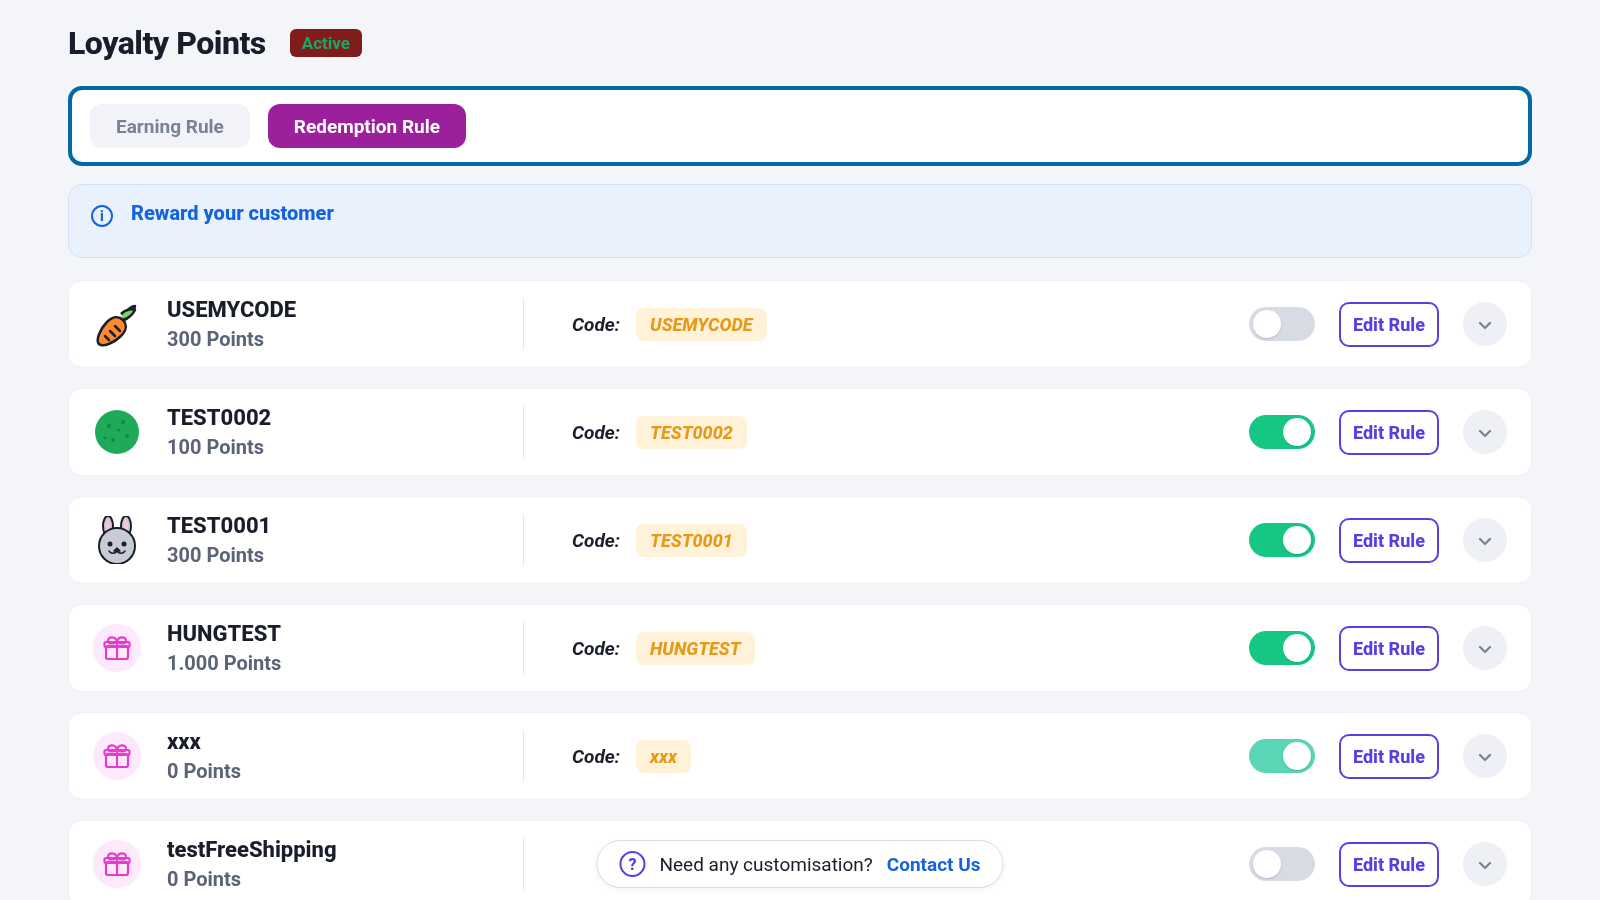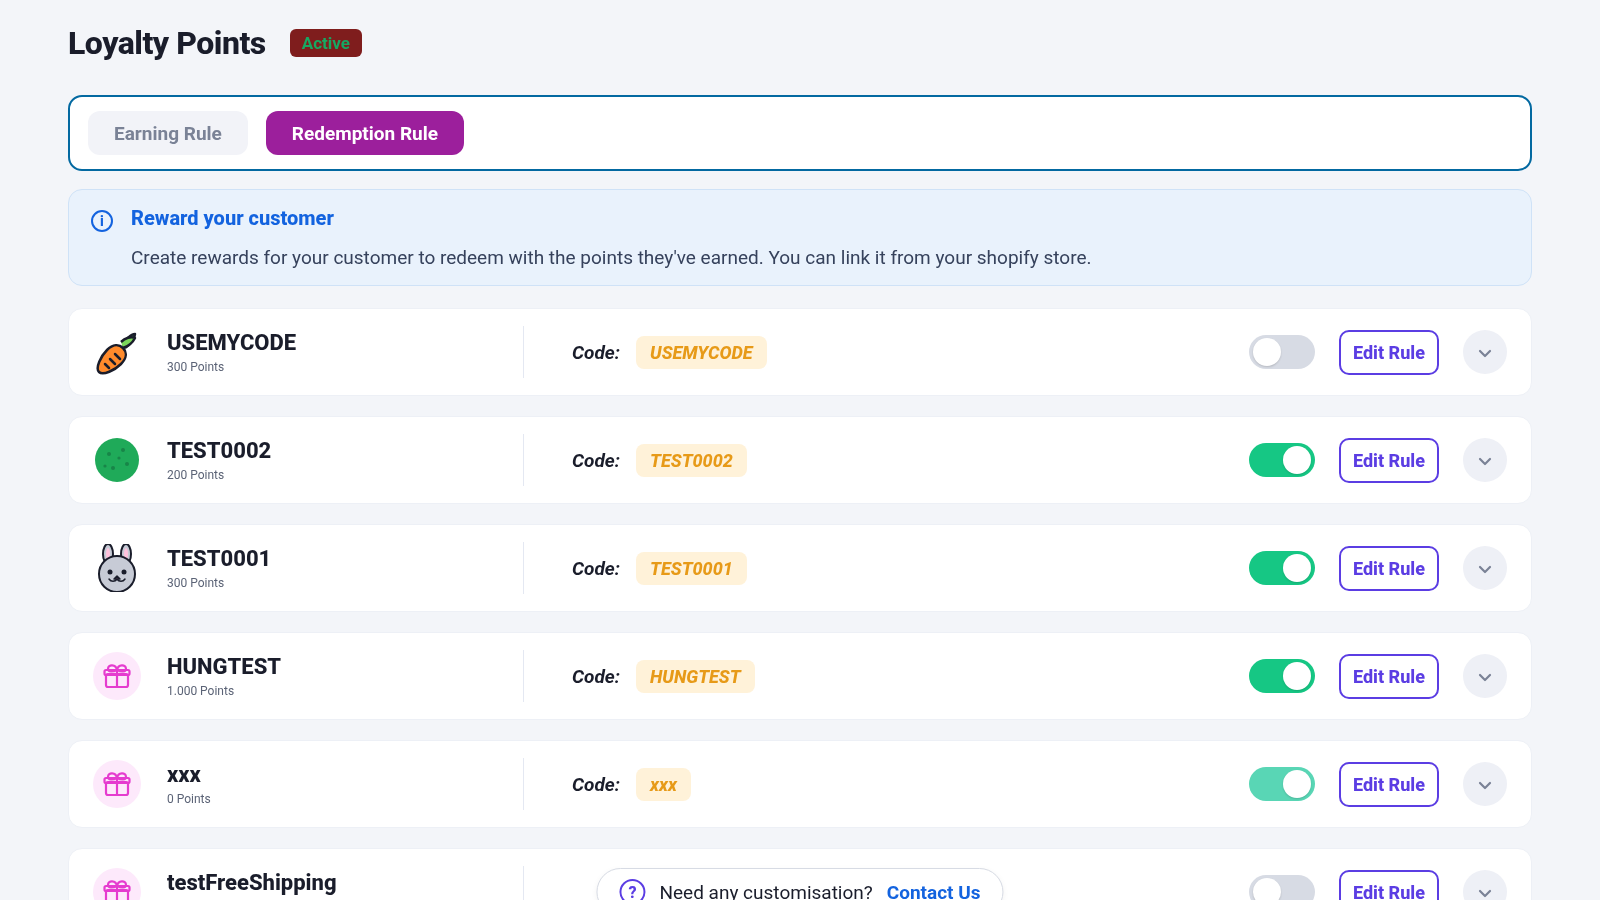--- a/index.html
+++ b/index.html
@@ -14,37 +14,37 @@
     --orange:#e79a18;
     --orange-bg:#fff2d9;
     --blue:#1363df;
     --card:#ffffff;
     --info-bg:#e9f2fc;
     --info-border:#cfe2f7;
   }
   *{box-sizing:border-box;font-family:-apple-system,BlinkMacSystemFont,"Segoe UI",Roboto,Helvetica,Arial,sans-serif;}
   body{margin:0;background:var(--bg);color:var(--text);}
   .wrap{width:1600px;height:900px;padding:24px 68px 0 68px;display:flex;flex-direction:column;}
-  .head{display:flex;align-items:center;gap:24px;margin-bottom:33px;}
+  .head{display:flex;align-items:center;gap:24px;margin-bottom:24px;}
   .title{font-size:32px;font-weight:800;letter-spacing:-0.5px;}
   .badge{background:#7f1d1d;color:#17a862;font-weight:700;font-size:17px;padding:4px 12px;border-radius:6px;}
-  .tabs-card{background:var(--card);border:2px solid #0369a1;border-radius:14px;padding:14px 18px;}
+  .tabs-card{background:var(--card);border:4px solid #0369a1;border-radius:14px;padding:14px 18px;}
   .tab{display:inline-flex;align-items:center;justify-content:center;height:44px;padding:0 26px;font-size:19px;font-weight:700;border-radius:12px;cursor:pointer;}
   .tab.inactive{background:#f2f3f8;color:#7a8296;margin-right:14px;}
   .tab.active{background:var(--purple);color:#fff;}
   .info{margin-top:18px;background:var(--info-bg);border:1px solid var(--info-border);border-radius:14px;padding:16px 22px;display:flex;gap:18px;align-items:flex-start;}
   .info-icon{width:22px;height:22px;border:2px solid var(--blue);border-radius:50%;color:var(--blue);display:flex;align-items:center;justify-content:center;font-size:14px;font-weight:800;margin-top:4px;flex:none;}
   .info-title{color:var(--blue);font-weight:800;font-size:20px;margin-bottom:16px;}
   .info-text{color:#36425c;font-size:19px;}
   .list{margin-top:22px;display:flex;flex-direction:column;gap:20px;flex:1;overflow:hidden;}
   .row{background:var(--card);border:1px solid #edf0f6;border-radius:14px;padding:18px 24px;display:flex;align-items:center;min-height:88px;}
   .icn{width:48px;height:48px;border-radius:50%;display:flex;align-items:center;justify-content:center;margin-right:26px;flex:none;}
   .left{display:flex;align-items:center;width:430px;flex:none;}
   .name{font-size:22px;font-weight:800;line-height:1.15;}
-  .pts{font-size:12px;color:var(--muted);font-weight:400;margin-top:4px;}
+  .pts{font-size:20px;color:var(--muted);font-weight:700;margin-top:4px;}
   .sep{width:1px;height:52px;background:#e4e8f2;margin:0 48px 0 0;}
   .codewrap{display:flex;align-items:center;gap:16px;font-style:italic;}
   .codelbl{font-size:19px;font-weight:700;}
   .codeval{background:var(--orange-bg);color:var(--orange);font-weight:800;font-size:18px;padding:6px 14px;border-radius:8px;}
   .spacer{flex:1;}
   .actions{display:flex;align-items:center;gap:24px;}
   .toggle{position:relative;width:66px;height:34px;border-radius:20px;cursor:pointer;}
   .toggle .knob{position:absolute;top:3px;width:28px;height:28px;background:#fff;border-radius:50%;box-shadow:0 1px 2px rgba(0,0,0,.15);}
   .toggle.off{background:var(--grey);} .toggle.off .knob{left:4px;}
   .toggle.on-green{background:var(--green);} .toggle.on-green .knob{right:4px;}
@@ -69,21 +69,20 @@
 
   <div class="tabs-card">
     <div class="tab inactive">Earning Rule</div>
     <div class="tab active">Redemption Rule</div>
   </div>
 
   <div class="info">
     <div class="info-icon">i</div>
     <div>
       <div class="info-title">Reward your customer</div>
-      <div class="info-text">Create rewards for your customer to redeem with the points they've earned. You can link it from your shopify store.</div>
     </div>
   </div>
 
   <div class="list" id="list">
       <div class="row pill-host">
     <div class="left">
       <div class="icn">
             <svg width="48" height="48" viewBox="0 0 48 48">
       <path d="M30 18c2-6 8-12 12-12 0 4-4 10-10 14" fill="#4caf50" stroke="#1a1d2b" stroke-width="2.5" stroke-linejoin="round"></path>
       <path d="M28 14c4-4 10-6 14-4-2 4-6 8-12 10" fill="#7cd65b" stroke="#1a1d2b" stroke-width="2.5" stroke-linejoin="round"></path>
@@ -123,21 +122,21 @@
       <circle cx="16" cy="18" r="2" fill="#188548"></circle>
               <circle cx="30" cy="14" r="2" fill="#188548"></circle>
       <circle cx="34" cy="28" r="2" fill="#188548"></circle>
               <circle cx="20" cy="32" r="2" fill="#188548"></circle>
       <circle cx="12" cy="30" r="1.6" fill="#188548"></circle>
               <circle cx="26" cy="22" r="1.6" fill="#188548"></circle>
     </svg>
           </div>
       <div>
         <div class="name">TEST0002</div>
-        <div class="pts">200 Points</div>
+        <div class="pts">100 Points</div>
       </div>
     </div>
     <div class="sep"></div>
     <div class="codewrap">
          <span class="codelbl">Code:</span>
          <span class="codeval">TEST0002</span>
        </div>
     <div class="spacer"></div>
 
     <div class="actions">

